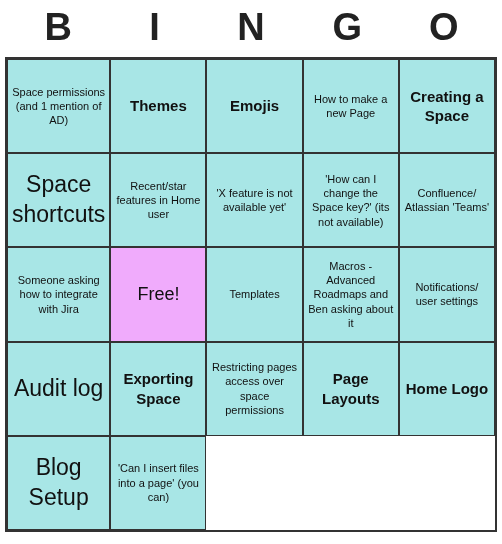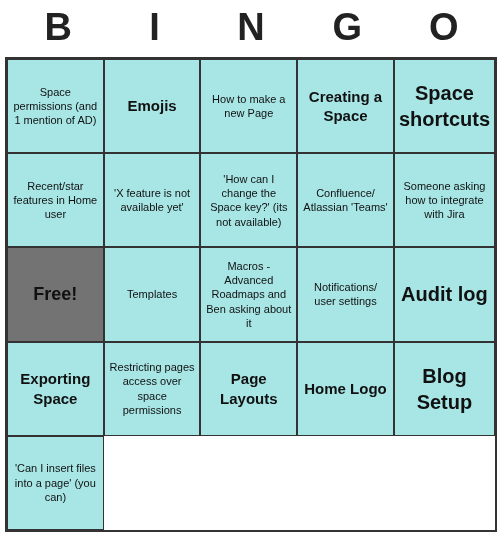--- a/index.html
+++ b/index.html
@@ -46,45 +46,46 @@
       justify-content: center;
       text-align: center;
       padding: 4px;
       font-size: 11px;
       color: #111;
       line-height: 1.3;
       cursor: default;
     }
     .cell.free {
       font-size: 18px;
-      font-weight: bold;
-      background: #737373;
+      font-weight: normal;
+      background: #f0abfc;
     }
     .cell.large-text {
       font-size: 15px;
       font-weight: bold;
     }
     .cell.xl-text {
-      font-size: 20px;
-      font-weight: bold;
+      font-size: 23px;
+      font-weight: normal;
     }
   </style>
 </head>
 <body>
 
 <div class="bingo-title">
   <span class="bingo-letter">B</span>
   <span class="bingo-letter">I</span>
   <span class="bingo-letter">N</span>
   <span class="bingo-letter">G</span>
   <span class="bingo-letter">O</span>
 </div>
 
 <div class="bingo-grid">
 <div class="cell">Space permissions (and 1 mention of AD)</div>
+    <div class="cell large-text">Themes</div>
     <div class="cell large-text">Emojis</div>
     <div class="cell">How to make a new Page</div>
     <div class="cell large-text">Creating a Space</div>
     <div class="cell xl-text">Space shortcuts</div>
     <div class="cell">Recent/star features in Home user</div>
     <div class="cell">'X feature is not available yet'</div>
     <div class="cell">'How can I change the Space key?' (its not available)</div>
     <div class="cell">Confluence/ Atlassian 'Teams'</div>
     <div class="cell">Someone asking how to integrate with Jira</div>
     <div class="cell free">Free!</div>

